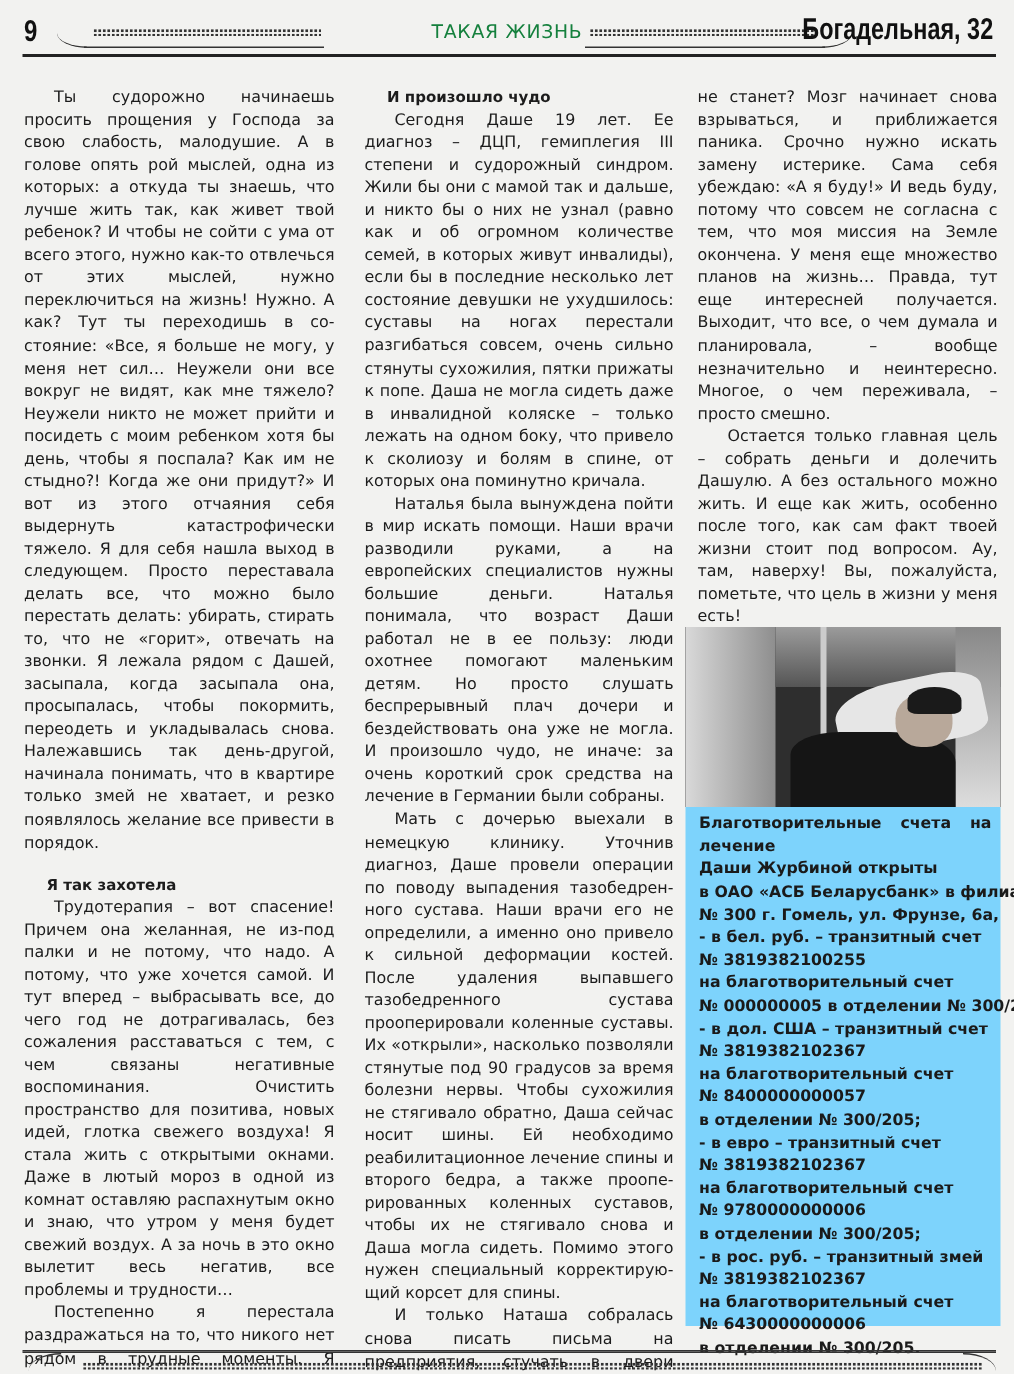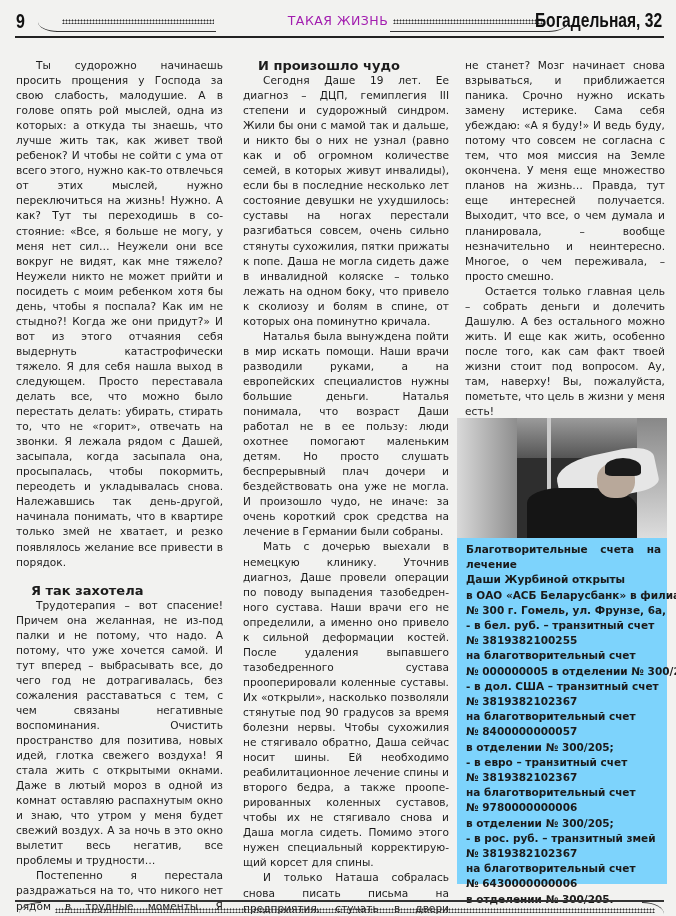--- a/index.html
+++ b/index.html
@@ -1,36 +1,36 @@
 <!DOCTYPE html>
 <html><head>
 <meta charset="utf-8">
 <style>
   * { margin: 0; padding: 0; box-sizing: border-box; }
   html, body { width: 676px; height: 916px; background: #f2f2f0; overflow: hidden; }
   body { font-family: "DejaVu Sans", sans-serif; color: #1c1c1c; position: relative; }
 
   .header { position: absolute; left: 0; top: 0; width: 676px; height: 42px; }
   .page-num { position: absolute; left: 16px; top: 10px; font-family: "Liberation Sans", sans-serif; font-weight: bold; font-size: 20px; line-height: 22px; color: #111; transform: scaleX(0.8); transform-origin: left; }
-  .rubric { position: absolute; left: 0; right: 0; top: 13px; text-align: center; font-family: "DejaVu Sans", sans-serif; font-size: 12.5px; letter-spacing: 0.5px; color: #a21caf; }
+  .rubric { position: absolute; left: 0; right: 0; top: 13px; text-align: center; font-family: "DejaVu Sans", sans-serif; font-size: 12.5px; letter-spacing: 0.5px; color: #15803d; }
   .header-title { position: absolute; right: 14px; top: 9px; font-family: "Liberation Sans", sans-serif; font-weight: bold; font-size: 20px; color: #111; transform: scaleX(0.78); transform-origin: right; white-space: nowrap; }
   .header-rule { position: absolute; left: 15px; right: 12px; top: 36px; height: 2px; background: #222; }
   .dots { position: absolute; height: 5px; background-image: radial-gradient(circle, #333 0.9px, transparent 1.1px); background-size: 3px 3px; }
   .curve { position: absolute; border-bottom: 1.5px solid #333; height: 10px; }
 
   .footer-deco { position: absolute; left: 15px; right: 12px; top: 900px; height: 16px; }
   .footer-rule { position: absolute; left: 0; right: 0; top: 0; height: 2px; border-top: 1px solid #333; border-bottom: 1px solid #333; }
 
   .col { position: absolute; top: 58px; font-size: 10.6px; line-height: 15.05px; text-align: justify; hyphens: manual; }
   .col1 { left: 16px; width: 207px; }
   .col2 { left: 243px; width: 206px; }
   .col3 { left: 465px; width: 200px; }
   .col p { text-indent: 20px; }
   .col p.noindent { text-indent: 0; }
-  .col h3 { font-size: 13px; font-weight: bold; line-height: 15px; padding-left: 15px; margin-top: 13px; }
+  .col h3 { font-size: 10px; font-weight: bold; line-height: 15px; padding-left: 15px; margin-top: 13px; }
   .col h3.first { margin-top: 0; }
   .author { text-align: right; font-style: italic; font-weight: bold; font-size: 11px; margin-top: 14px; }
 
   .photo-box { position: absolute; left: 457px; top: 418px; width: 210px; height: 120px; background: #2e2e2e; overflow: hidden; }
   .photo-box .ph-a { position: absolute; left: 0; top: 0; width: 60px; height: 120px; background: linear-gradient(90deg, #d9d9d9, #8e8e8e); }
   .photo-box .ph-b { position: absolute; left: 60px; top: 0; width: 150px; height: 40px; background: linear-gradient(180deg, #9b9b9b, #555); }
   .photo-box .ph-c { position: absolute; left: 100px; top: 35px; width: 100px; height: 45px; background: #e6e6e6; border-radius: 40% 30% 20% 40%; transform: rotate(-12deg); }
   .photo-box .ph-d { position: absolute; left: 140px; top: 45px; width: 38px; height: 35px; background: #b8a89a; border-radius: 45%; }
   .photo-box .ph-e { position: absolute; left: 148px; top: 40px; width: 36px; height: 18px; background: #1a1a1a; border-radius: 50% 50% 20% 20%; }
   .photo-box .ph-f { position: absolute; left: 70px; top: 70px; width: 110px; height: 50px; background: #151515; border-radius: 30% 40% 0 0; }

